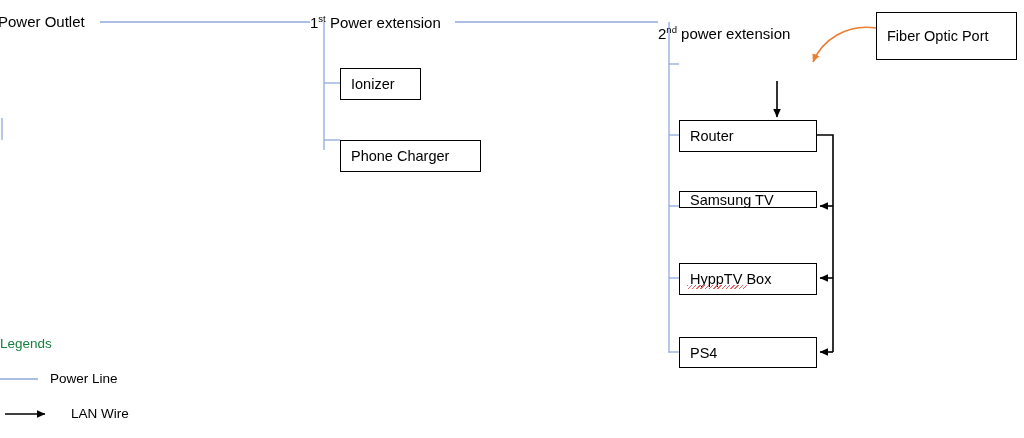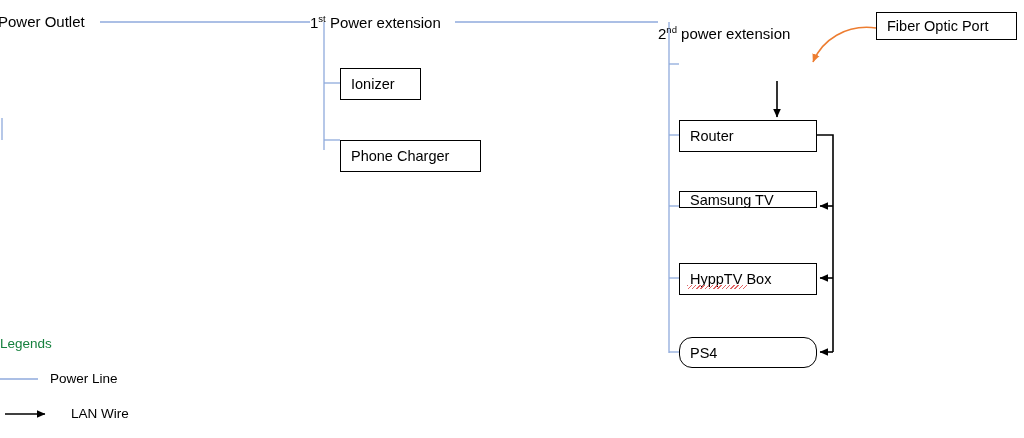--- a/index.html
+++ b/index.html
@@ -141,25 +141,25 @@
 
   <div class="node" style="left:679px; top:191px; width:138px; height:17px;">
     <span>Samsung TV</span>
   </div>
 
   <div class="node" style="left:679px; top:263px; width:138px; height:32px;">
     <span>HyppTV Box</span>
   </div>
   <div class="spellwave" style="left:687px; top:285px; width:60px;"></div>
 
-  <div class="node" style="left:679px; top:337px; width:138px; height:31px;border-radius:13px;">
+  <div class="node" style="left:679px; top:337px; width:138px; height:31px;">
     <span>PS4</span>
   </div>
 
-  <div class="node" style="left:876px; top:12px; width:141px; height:28px;">
+  <div class="node" style="left:876px; top:12px; width:141px; height:48px;">
     <span>Fiber Optic Port</span>
   </div>
 
   <div class="legend-title" style="left:0px; top:336px;">Legends</div>
   <div class="legend-label" style="left:50px; top:371px;">Power Line</div>
   <div class="legend-label" style="left:55px; top:406px;margin-left:16px;">LAN Wire</div>
 
 </div>
 
 </body></html>

